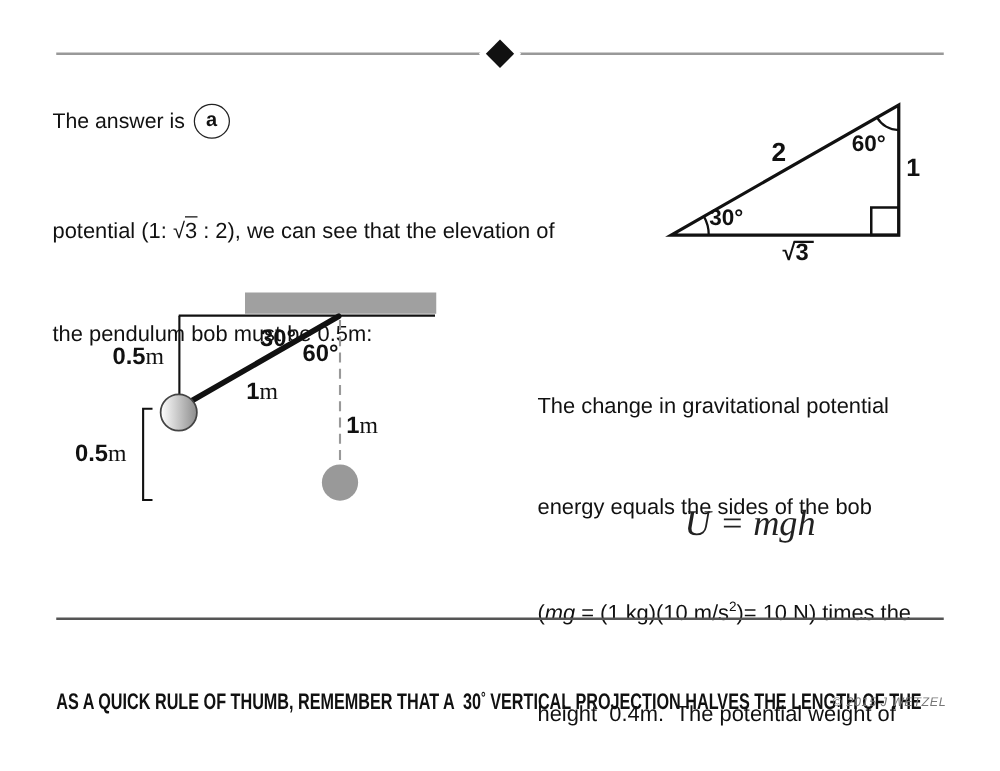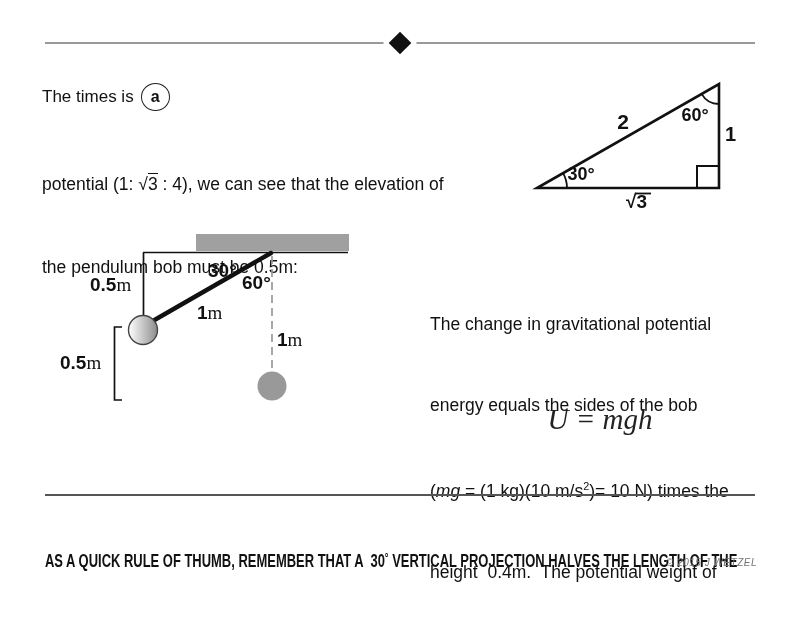--- a/index.html
+++ b/index.html
@@ -56,28 +56,28 @@
 </style>
 </head>
 <body>
 
 <div class="page">
 
   <div class="top-rule"></div>
   <div class="diamond"></div>
 
   <div class="answer-line">
-    <span>The times is</span>
+    <span>The answer is</span>
     <span class="answer-circle">
       <span>a</span>
     </span>
   </div>
 
   <div class="intro">
-    <div><span>potential (1: </span><span class="sqrt-sign">√</span><span class="sqrt-val">3</span><span> : 4), we can see that the elevation of</span></div>
+    <div><span>potential (1: </span><span class="sqrt-sign">√</span><span class="sqrt-val">3</span><span> : 2), we can see that the elevation of</span></div>
     <div>the pendulum bob must be 0.5m:</div>
   </div>
 
   <svg class="tri-svg" width="240" height="145" viewBox="0 0 240 145">
     <polygon points="191,10 191,114 9,114" fill="none" stroke="#111" stroke-width="2.6"></polygon>
     <rect x="169" y="92" width="22" height="22" fill="none" stroke="#111" stroke-width="2"></rect>
     <path d="M 191 30 A 20 20 0 0 1 173.6 19.9" fill="none" stroke="#111" stroke-width="1.8"></path>
     <path d="M 35.1 99.1 A 30 30 0 0 1 39 114" fill="none" stroke="#111" stroke-width="1.8"></path>
     <text x="95" y="55" text-anchor="middle" font-size="21">2</text>
     <text x="167" y="47" text-anchor="middle" font-size="18">60°</text>

